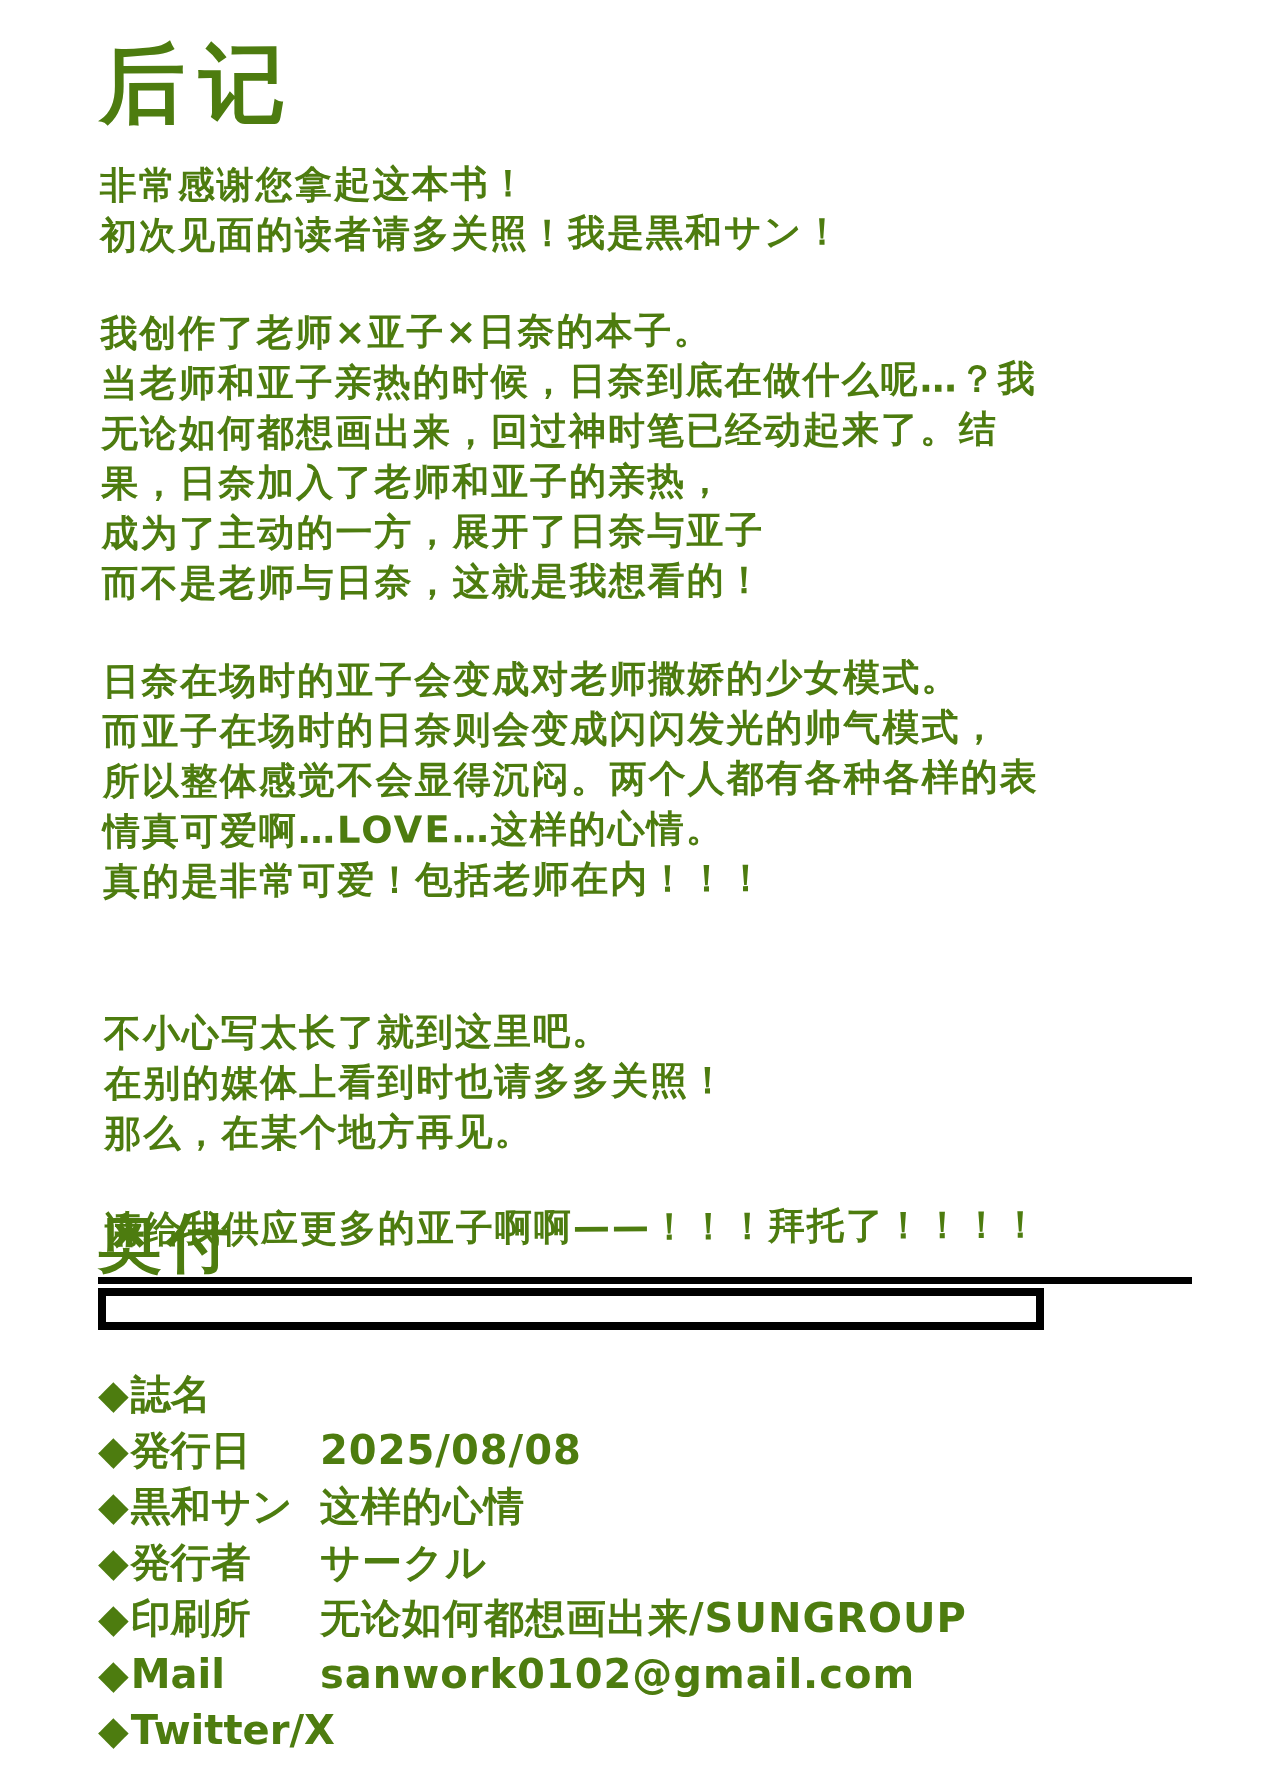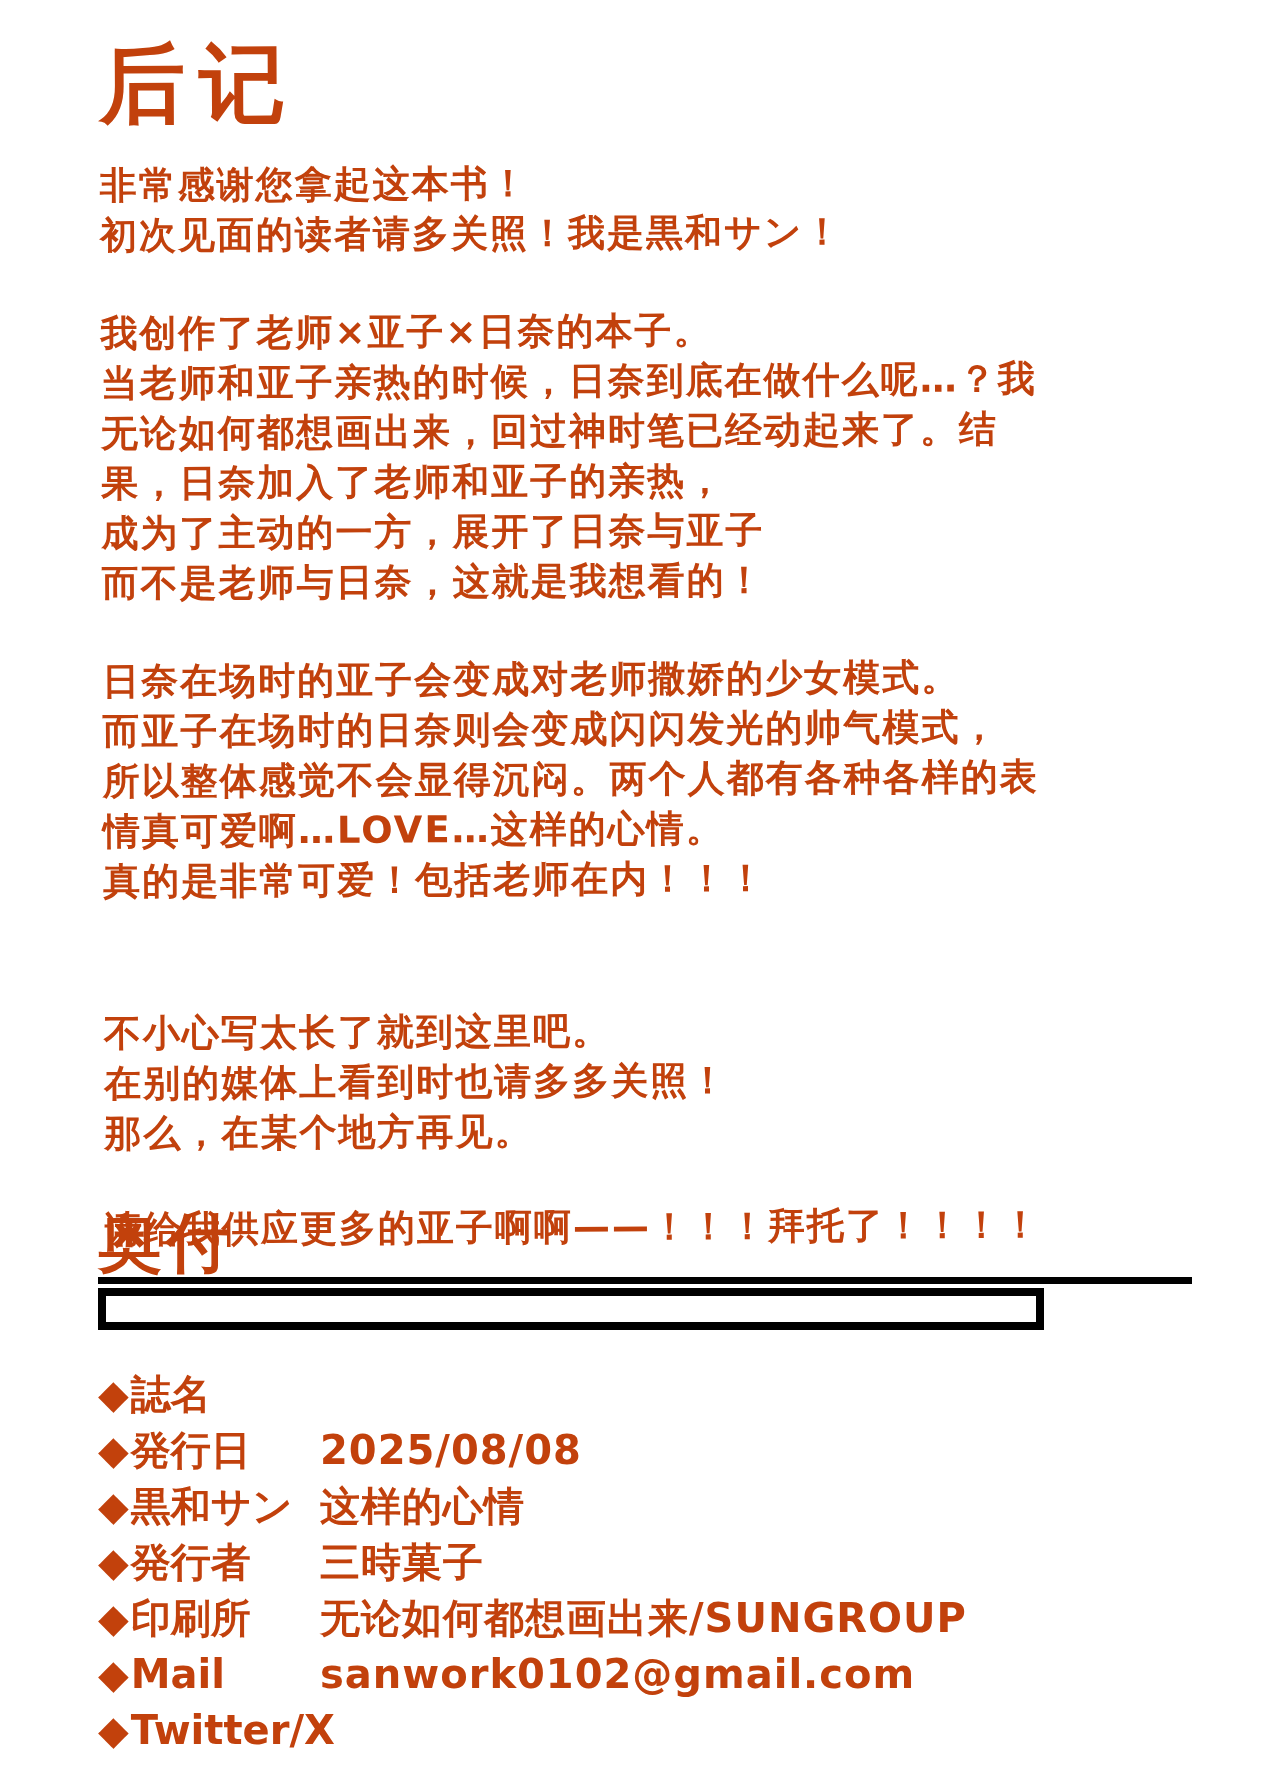--- a/index.html
+++ b/index.html
@@ -5,21 +5,21 @@
   html, body {
     margin: 0;
     padding: 0;
     background: #ffffff;
   }
   .page {
     position: relative;
     width: 1280px;
     height: 1785px;
     background: #ffffff;
-    color: #c2410c;
+    color: #4d7c0f;
     font-family: "DejaVu Sans", sans-serif;
     overflow: hidden;
   }
 
   
   .afterword {
     position: absolute;
     left: 102px;
     top: 38px;
     width: 1160px;
@@ -150,21 +150,21 @@
             <span class="co-bullet">◆</span>
             <span>黒和サン</span>
           </span>
         <span class="co-value">这样的心情</span>
       </div>
       <div class="co-row">
         <span class="co-labelwrap">
             <span class="co-bullet">◆</span>
             <span>発行者</span>
           </span>
-        <span class="co-value">三時菓子</span>
+        <span class="co-value">サークル</span>
       </div>
       <div class="co-row">
         <span class="co-labelwrap">
             <span class="co-bullet">◆</span>
             <span>印刷所</span>
           </span>
         <span class="co-value">无论如何都想画出来/SUNGROUP</span>
       </div>
       <div class="co-row">
         <span class="co-labelwrap">

